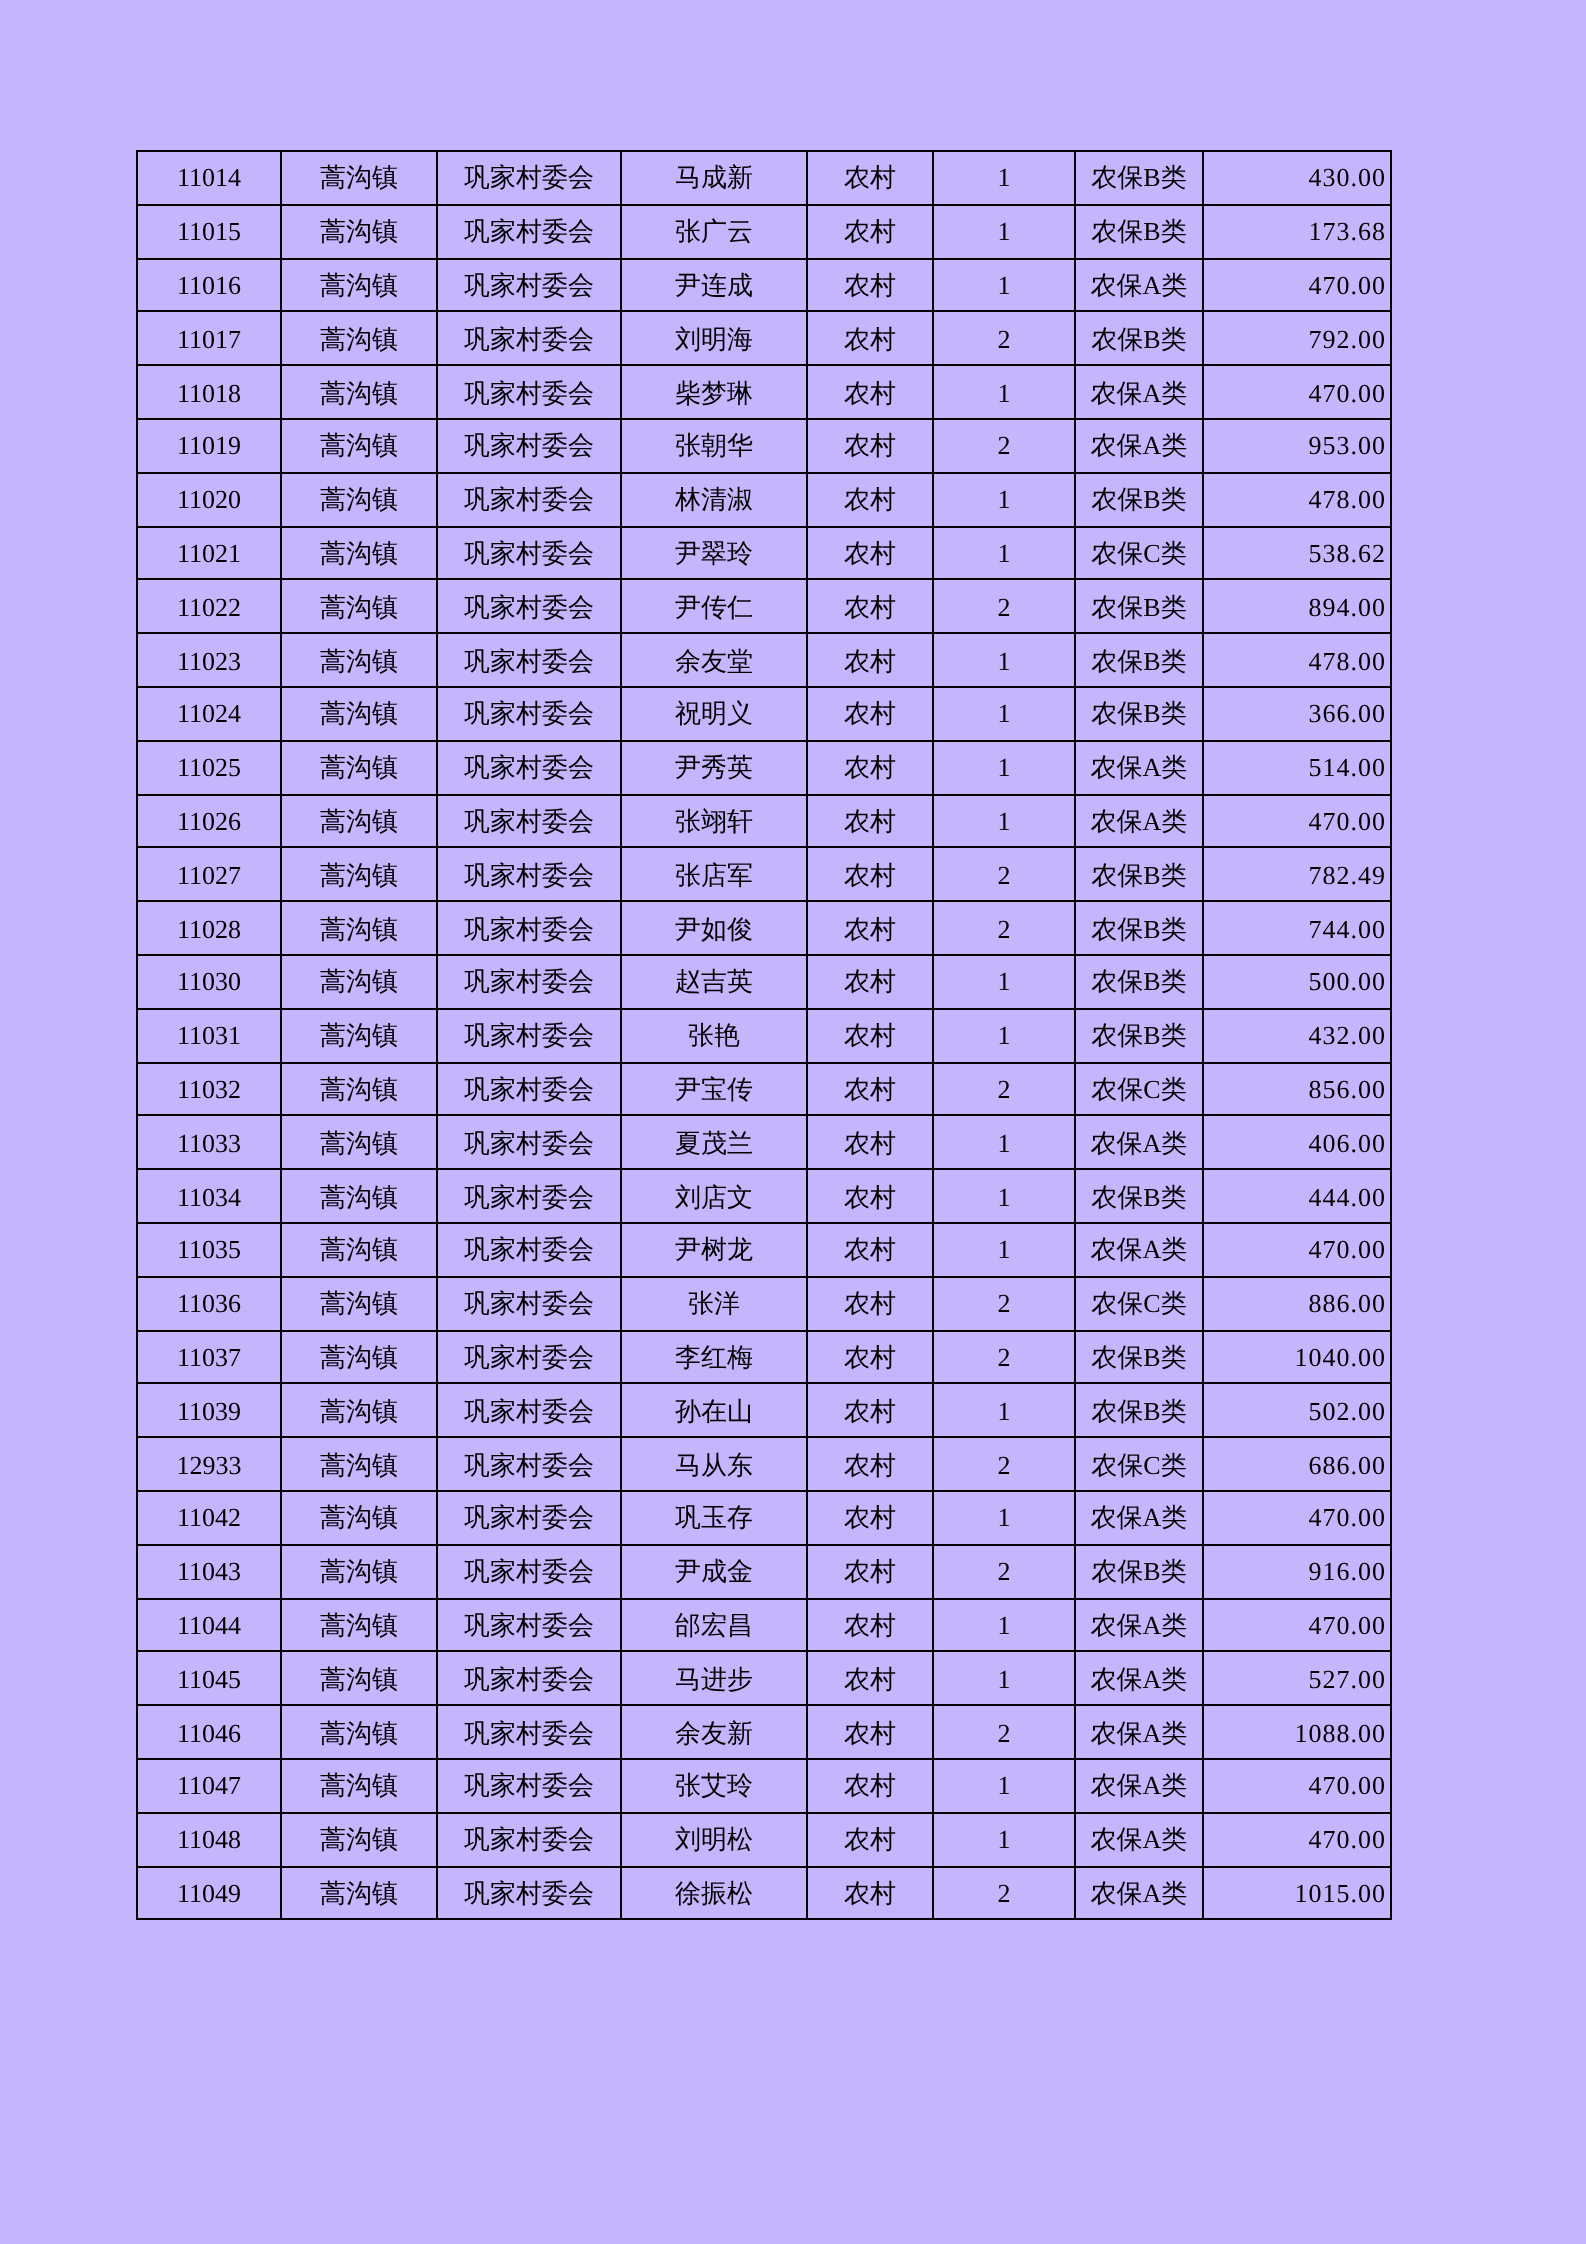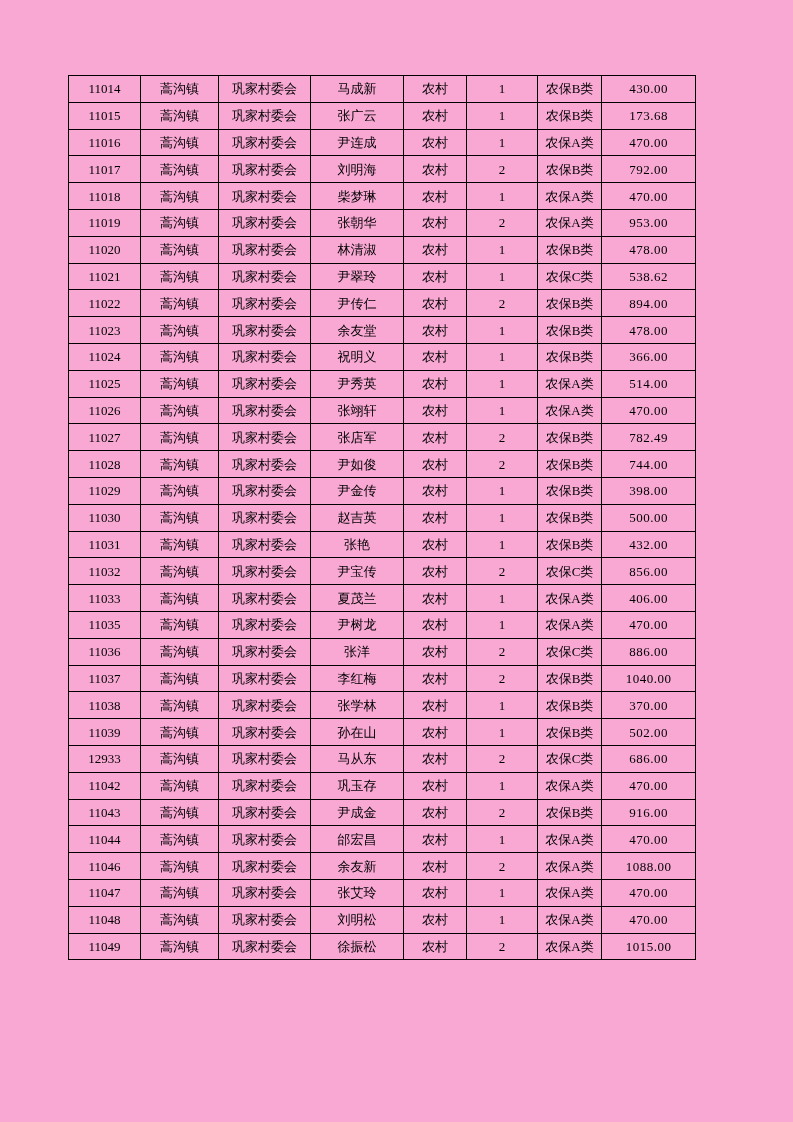--- a/index.html
+++ b/index.html
@@ -13,21 +13,21 @@
     position: relative;
     font-family: "Liberation Serif", "DejaVu Serif", serif;
     color: #000000;
   }
   .page {
     position: absolute;
     left: 0;
     top: 0;
     width: 793px;
     height: 1122px;
-    background: #f9a8d4;
+    background: #c4b5fd;
     overflow: hidden;
   }
   table.data {
     position: absolute;
     left: 68px;
     top: 75px;
     border-collapse: collapse;
     table-layout: fixed;
     width: 627px;
   }
@@ -38,20 +38,21 @@
     text-align: center;
     vertical-align: middle;
     height: 25.8px;
     padding: 0 2px;
     overflow: hidden;
     white-space: nowrap;
     color: #000000;
   }
   table.data td.col-7 {
     letter-spacing: 0.5px;
+    text-align: right;
   }
 </style>
 </head>
 <body>
 
 <div class="page">
   <table class="data">
     <colgroup>
         <col style="width: 72px;">
         <col style="width: 78px;">
@@ -207,30 +208,20 @@
           <td class="col-0">11028</td>
           <td class="col-1">蒿沟镇</td>
           <td class="col-2">巩家村委会</td>
           <td class="col-3">尹如俊</td>
           <td class="col-4">农村</td>
           <td class="col-5">2</td>
           <td class="col-6">农保B类</td>
           <td class="col-7">744.00</td>
         </tr>
         <tr>
-          <td class="col-0">11029</td>
-          <td class="col-1">蒿沟镇</td>
-          <td class="col-2">巩家村委会</td>
-          <td class="col-3">尹金传</td>
-          <td class="col-4">农村</td>
-          <td class="col-5">1</td>
-          <td class="col-6">农保B类</td>
-          <td class="col-7">398.00</td>
-        </tr>
-        <tr>
           <td class="col-0">11030</td>
           <td class="col-1">蒿沟镇</td>
           <td class="col-2">巩家村委会</td>
           <td class="col-3">赵吉英</td>
           <td class="col-4">农村</td>
           <td class="col-5">1</td>
           <td class="col-6">农保B类</td>
           <td class="col-7">500.00</td>
         </tr>
         <tr>
@@ -257,20 +248,30 @@
           <td class="col-0">11033</td>
           <td class="col-1">蒿沟镇</td>
           <td class="col-2">巩家村委会</td>
           <td class="col-3">夏茂兰</td>
           <td class="col-4">农村</td>
           <td class="col-5">1</td>
           <td class="col-6">农保A类</td>
           <td class="col-7">406.00</td>
         </tr>
         <tr>
+          <td class="col-0">11034</td>
+          <td class="col-1">蒿沟镇</td>
+          <td class="col-2">巩家村委会</td>
+          <td class="col-3">刘店文</td>
+          <td class="col-4">农村</td>
+          <td class="col-5">1</td>
+          <td class="col-6">农保B类</td>
+          <td class="col-7">444.00</td>
+        </tr>
+        <tr>
           <td class="col-0">11035</td>
           <td class="col-1">蒿沟镇</td>
           <td class="col-2">巩家村委会</td>
           <td class="col-3">尹树龙</td>
           <td class="col-4">农村</td>
           <td class="col-5">1</td>
           <td class="col-6">农保A类</td>
           <td class="col-7">470.00</td>
         </tr>
         <tr>
@@ -287,30 +288,20 @@
           <td class="col-0">11037</td>
           <td class="col-1">蒿沟镇</td>
           <td class="col-2">巩家村委会</td>
           <td class="col-3">李红梅</td>
           <td class="col-4">农村</td>
           <td class="col-5">2</td>
           <td class="col-6">农保B类</td>
           <td class="col-7">1040.00</td>
         </tr>
         <tr>
-          <td class="col-0">11038</td>
-          <td class="col-1">蒿沟镇</td>
-          <td class="col-2">巩家村委会</td>
-          <td class="col-3">张学林</td>
-          <td class="col-4">农村</td>
-          <td class="col-5">1</td>
-          <td class="col-6">农保B类</td>
-          <td class="col-7">370.00</td>
-        </tr>
-        <tr>
           <td class="col-0">11039</td>
           <td class="col-1">蒿沟镇</td>
           <td class="col-2">巩家村委会</td>
           <td class="col-3">孙在山</td>
           <td class="col-4">农村</td>
           <td class="col-5">1</td>
           <td class="col-6">农保B类</td>
           <td class="col-7">502.00</td>
         </tr>
         <tr>
@@ -345,20 +336,30 @@
         </tr>
         <tr>
           <td class="col-0">11044</td>
           <td class="col-1">蒿沟镇</td>
           <td class="col-2">巩家村委会</td>
           <td class="col-3">邰宏昌</td>
           <td class="col-4">农村</td>
           <td class="col-5">1</td>
           <td class="col-6">农保A类</td>
           <td class="col-7">470.00</td>
+        </tr>
+        <tr>
+          <td class="col-0">11045</td>
+          <td class="col-1">蒿沟镇</td>
+          <td class="col-2">巩家村委会</td>
+          <td class="col-3">马进步</td>
+          <td class="col-4">农村</td>
+          <td class="col-5">1</td>
+          <td class="col-6">农保A类</td>
+          <td class="col-7">527.00</td>
         </tr>
         <tr>
           <td class="col-0">11046</td>
           <td class="col-1">蒿沟镇</td>
           <td class="col-2">巩家村委会</td>
           <td class="col-3">余友新</td>
           <td class="col-4">农村</td>
           <td class="col-5">2</td>
           <td class="col-6">农保A类</td>
           <td class="col-7">1088.00</td>

